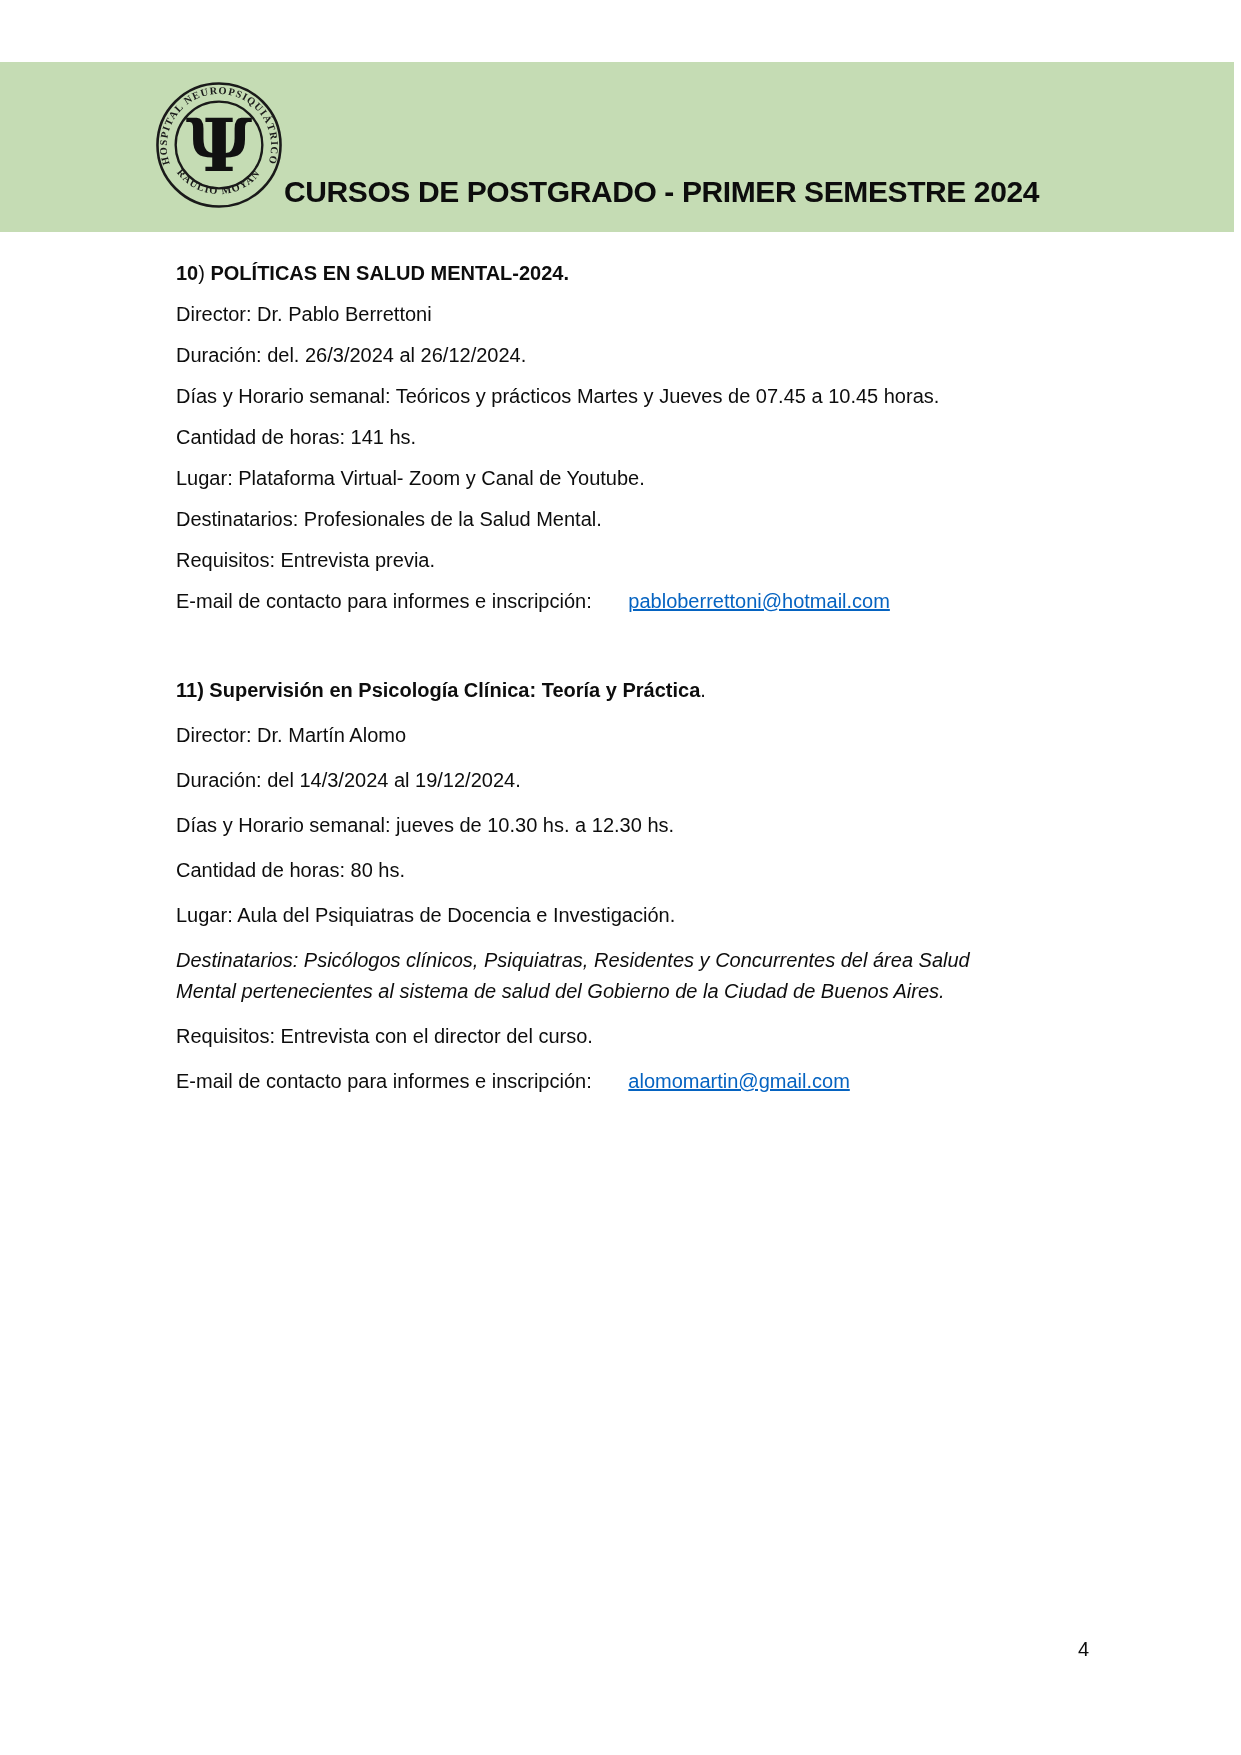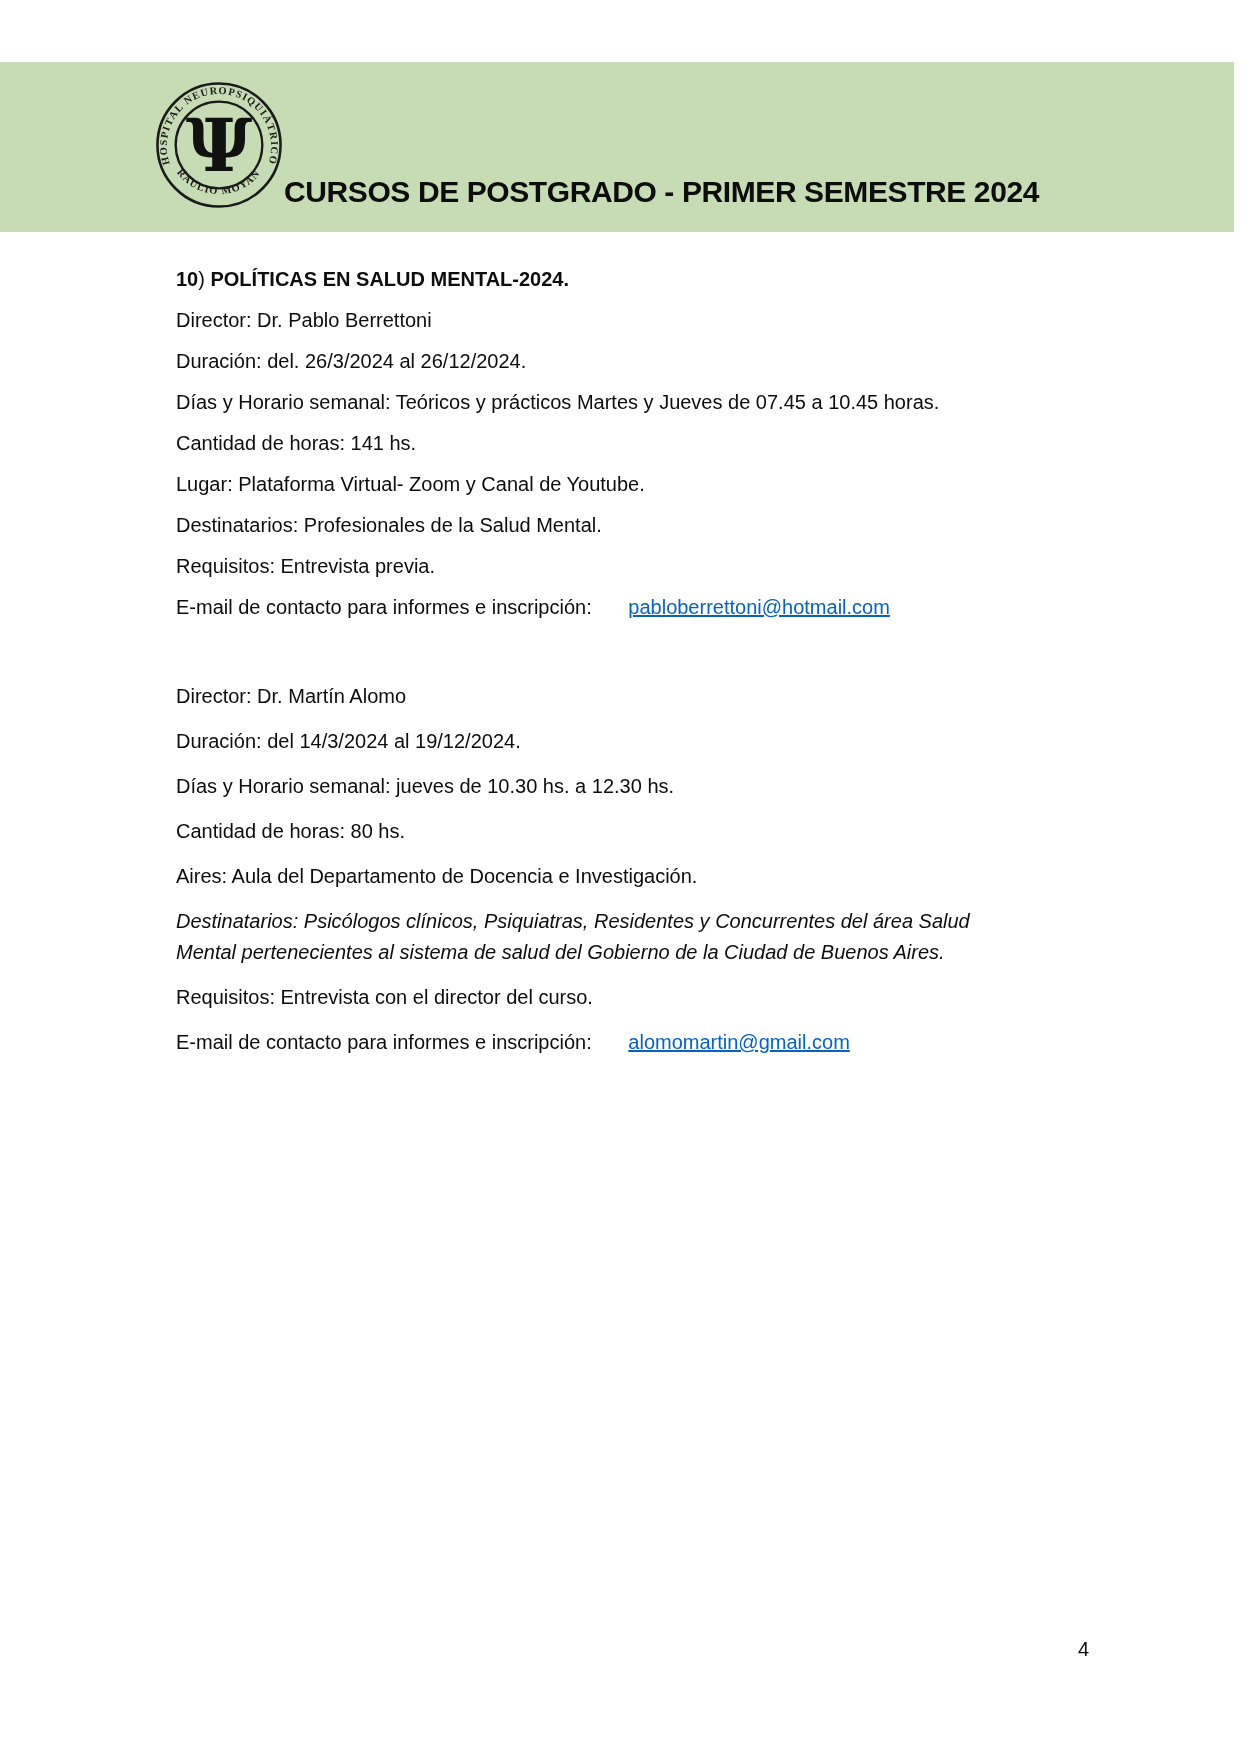--- a/index.html
+++ b/index.html
@@ -51,21 +51,21 @@
     text-align: center;
     font-size: 30px;
     font-weight: bold;
     letter-spacing: -0.4px;
     color: #0d0d0d;
     white-space: nowrap;
   }
   
   .content {
     position: absolute;
-    left: 176px; top: 264px;
+    left: 176px; top: 258px;
     width: 900px;
   }
   .content p {
     font-size: 20px;
     line-height: 31px;
     margin: 0 0 10px 0;
     color: #0d0d0d;
   }
   .course-11 p { margin-bottom: 14px; }
   .course-11 { margin-top: 58px; }
@@ -122,25 +122,26 @@
       <p>Duración: del. 26/3/2024 al 26/12/2024.</p>
       <p>Días y Horario semanal: Teóricos y prácticos Martes y Jueves de 07.45 a 10.45 horas.</p>
       <p>Cantidad de horas: 141 hs.</p>
       <p>Lugar: Plataforma Virtual- Zoom y Canal de Youtube.</p>
       <p>Destinatarios: Profesionales de la Salud Mental.</p>
       <p>Requisitos: Entrevista previa.</p>
       <p><span>E-mail de contacto para informes e inscripción: </span><a class="email-link">pabloberrettoni@hotmail.com</a></p>
     </section>
 
     <section class="course-11">
+      <p class="course-title"><span>11) Supervisión en Psicología Clínica: Teoría y Práctica</span><span class="regular">.</span></p>
       <p>Director: Dr. Martín Alomo</p>
       <p>Duración: del 14/3/2024 al 19/12/2024.</p>
       <p>Días y Horario semanal: jueves de 10.30 hs. a 12.30 hs.</p>
       <p>Cantidad de horas: 80 hs.</p>
-      <p>Aires: Aula del Departamento de Docencia e Investigación.</p>
+      <p>Lugar: Aula del Psiquiatras de Docencia e Investigación.</p>
       <p class="wrap-line">Destinatarios: Psicólogos clínicos, Psiquiatras, Residentes y Concurrentes del área Salud
 Mental pertenecientes al sistema de salud del Gobierno de la Ciudad de Buenos Aires.</p>
       <p>Requisitos: Entrevista con el director del curso.</p>
       <p><span>E-mail de contacto para informes e inscripción: </span><a class="email-link">alomomartin@gmail.com</a></p>
     </section>
   </div>
 
   <div class="page-number">4</div>
 </div>
 

